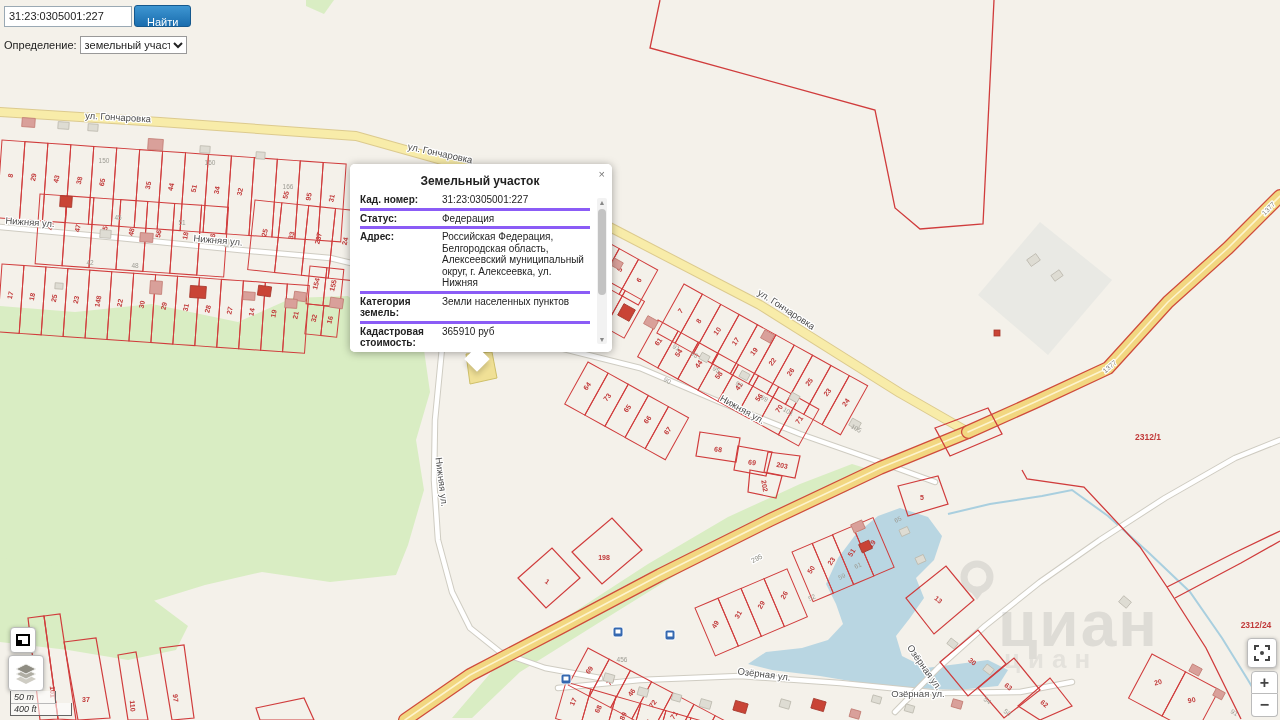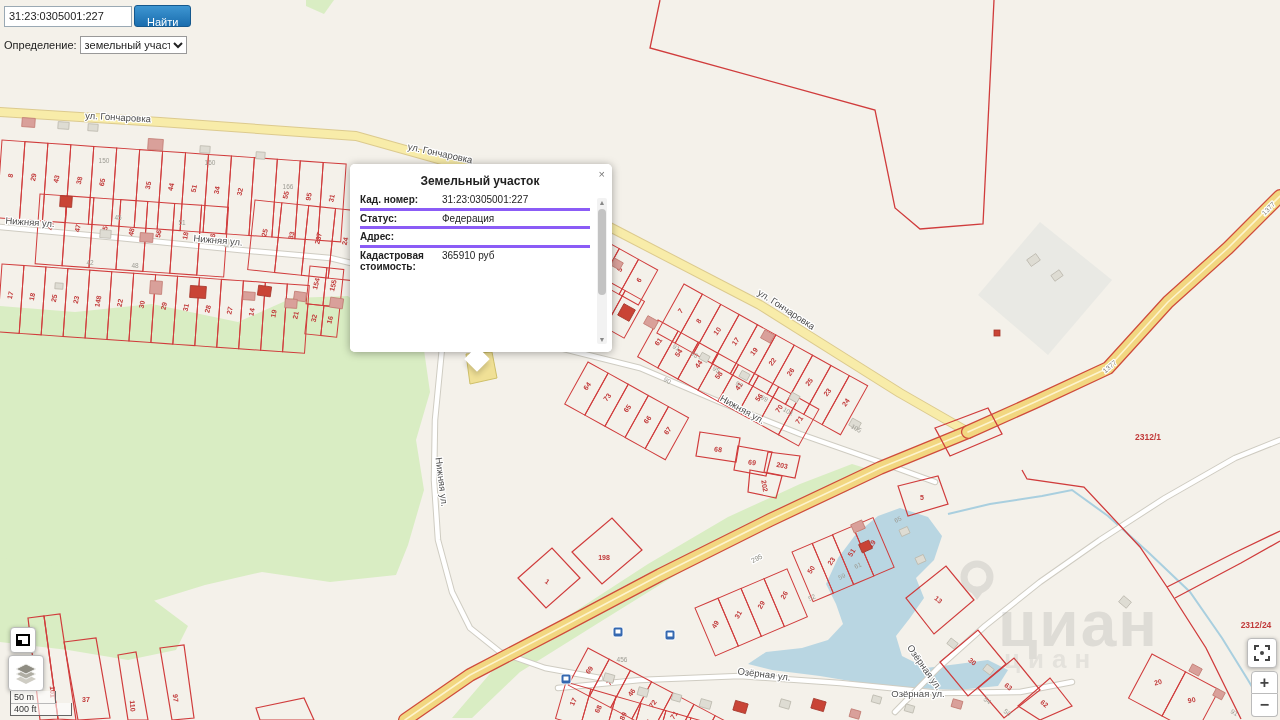--- a/index.html
+++ b/index.html
@@ -52,21 +52,21 @@
   .fullscreen-btn{left:1247px;top:638px;width:28px;height:28px;}
   .zoomctl{position:absolute;left:1251px;top:671px;width:27px;z-index:25;}
   .zoom-btn{width:27px;height:23px;background:#fff;border:1px solid #bbb;display:flex;
     align-items:center;justify-content:center;font-size:16px;font-weight:bold;color:#444;
     box-sizing:border-box;cursor:pointer;}
   .zoom-in{border-radius:4px 4px 0 0;}
   .zoom-out{border-radius:0 0 4px 4px;border-top:none;}
 
   .scalebar{position:absolute;left:10px;top:691px;z-index:25;font-size:9px;color:#333;}
   .scalebar .box{background:rgba(255,255,255,.55);border:1px solid #666;border-top:none;
-    padding:0 3px;line-height:12px;height:12px;}
+    padding:0 3px;line-height:12px;height:12px;font-style:italic;}
   .scalebar .m{width:38px;}
   .scalebar .ft{width:54px;margin-top:-1px;}
 </style>
 </head>
 <body>
 
 <div id="stage">
   <svg id="map" width="1280" height="720" viewBox="0 0 1280 720">
       <rect x="0" y="0" width="1280" height="720" fill="#f4f1ea"></rect>
       <polygon points="0,306 75,312 152,304 238,322 292,298 348,296 368,314 424,350 430,392 416,440 424,490 408,545 396,575 330,582 262,572 205,585 150,602 95,612 40,622 0,630" fill="#d9edc3"></polygon>
@@ -491,20 +491,25 @@
           <div class="popup-row">
             <div class="lbl">Кад. номер:</div>
             <div class="val">31:23:0305001:227</div>
           </div>
           <div class="popup-row">
             <div class="lbl">Статус:</div>
             <div class="val">Федерация</div>
           </div>
           <div class="popup-row">
             <div class="lbl">Адрес:</div>
+            <div class="val">Российская Федерация, Белгородская область, Алексеевский муниципальный округ, г. Алексеевка, ул. Нижняя</div>
+          </div>
+          <div class="popup-row">
+            <div class="lbl">Категория земель:</div>
+            <div class="val">Земли населенных пунктов</div>
           </div>
           <div class="popup-row">
             <div class="lbl">Кадастровая стоимость:</div>
             <div class="val">365910 руб</div>
           </div>
         </div>
       <div class="popup-scroll">
         <div class="arr up">▲</div>
         <div class="thumb"></div>
         <div class="arr dn">▼</div>

